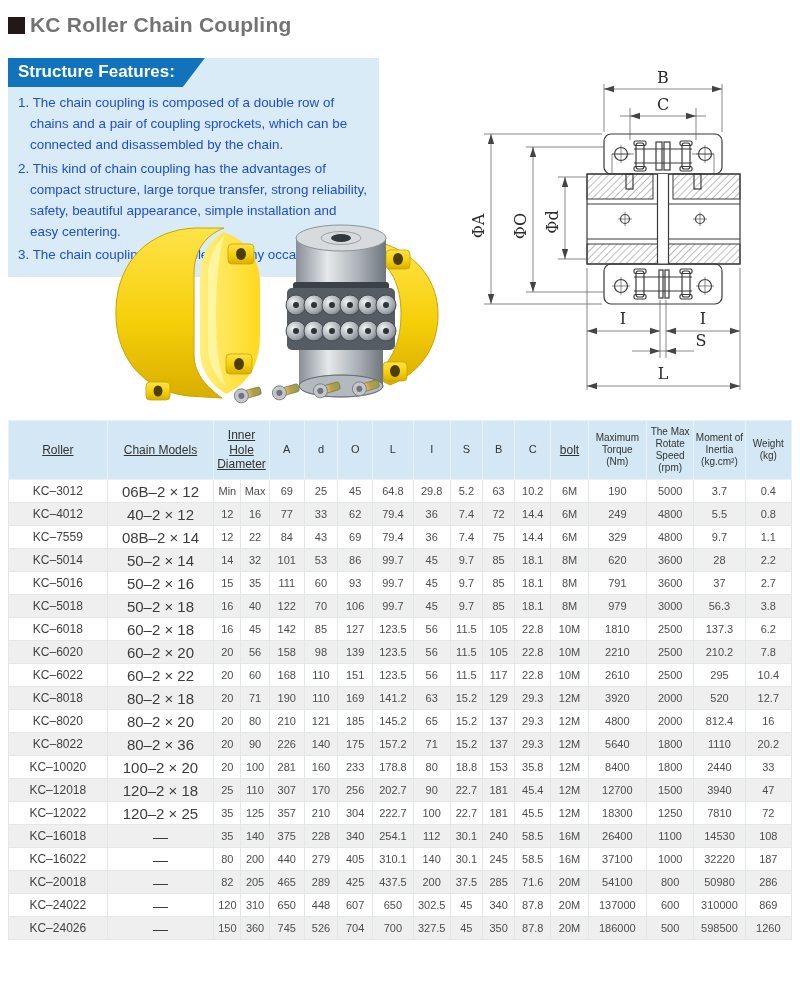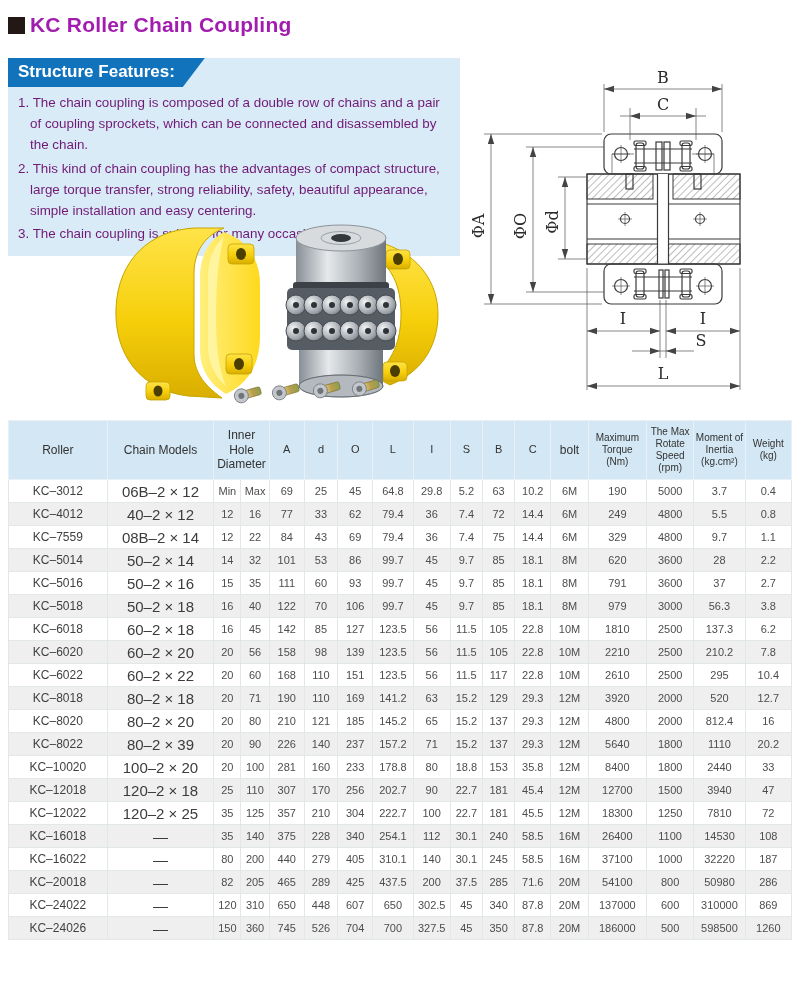--- a/index.html
+++ b/index.html
@@ -2,41 +2,41 @@
 <html><head>
 <meta charset="utf-8">
 <style>
   html,body { margin:0; padding:0; background:#ffffff; }
   body { width:800px; height:1000px; font-family:"Liberation Sans", sans-serif; overflow:hidden; }
   .page { padding:8px; box-sizing:border-box; width:800px; }
 
   
   .hdr { display:flex; align-items:center; gap:5px; margin:4px 0 8px 0; height:26px; }
   .sq { width:17px; height:17px; background:#231815; flex:0 0 auto; }
-  h1 { margin:0; font-size:21px; font-weight:bold; color:#a21caf; letter-spacing:.2px; }
+  h1 { margin:0; font-size:21px; font-weight:bold; color:#737373; letter-spacing:.2px; }
 
   
   .top-section { position:relative; height:368px; }
 
-  .features { position:absolute; left:0; top:12px; width:452px; min-height:150px;
+  .features { position:absolute; left:0; top:12px; width:371px; min-height:150px;
               background:#d9ebf7; padding:34px 12px 10px 6px; box-sizing:border-box; }
   .banner { position:absolute; top:0; left:0; background:#1173bb; color:#fff;
             font-weight:bold; font-size:17px; padding:4px 30px 5px 10px;
             clip-path:polygon(0 0,100% 0,calc(100% - 22px) 100%,0 100%); }
-  .feature-list p { margin:0 0 2px 0; font-size:13.4px; line-height:1.58; color:#701a75;
+  .feature-list p { margin:0 0 2px 0; font-size:13.4px; line-height:1.58; color:#1d4ed8;
                     padding-left:16px; text-indent:-12px; }
 
   .photo { position:absolute; left:82px; top:176px; width:362px; height:188px; }
   .diagram { position:absolute; right:0; top:0; width:338px; height:362px; }
 
   
   table { width:100%; border-collapse:collapse; table-layout:fixed; margin-top:6px; }
   th { background:#d3e7f4; color:#333; font-weight:normal; font-size:11px; line-height:1.2;
        border:1px solid #e9f1f7; height:54px; padding:2px 1px; text-align:center; vertical-align:middle; }
-  th.big { font-size:12px; }
+  th.big { font-size:12px;text-decoration:underline; }
   th.small { font-size:10px; }
   td { text-align:center; font-size:11px; color:#4d4d4d; border:1px solid #e2e7ea;
        height:22px; padding:0 1px; white-space:nowrap; overflow:hidden; }
   tbody tr:nth-child(even) td { background:#efefef; }
   td.model { font-size:12px; color:#3f3f3f;text-align:center; }
   td.chain { font-size:15px; color:#3c3c3c;margin-left:28px; }
 
   
   .dln { stroke:#3a3a3a; stroke-width:1.2; fill:none; }
   .thin { stroke:#555; stroke-width:0.7; fill:none; }
@@ -571,26 +571,26 @@
           <td>137</td>
           <td>29.3</td>
           <td>12M</td>
           <td>4800</td>
           <td>2000</td>
           <td>812.4</td>
           <td>16</td>
         </tr>
         <tr>
           <td class="model">KC–8022</td>
-          <td class="chain">80–2 × 39</td>
+          <td class="chain">80–2 × 36</td>
           <td>20</td>
           <td>90</td>
           <td>226</td>
           <td>140</td>
-          <td>237</td>
+          <td>175</td>
           <td>157.2</td>
           <td>71</td>
           <td>15.2</td>
           <td>137</td>
           <td>29.3</td>
           <td>12M</td>
           <td>5640</td>
           <td>1800</td>
           <td>1110</td>
           <td>20.2</td>

